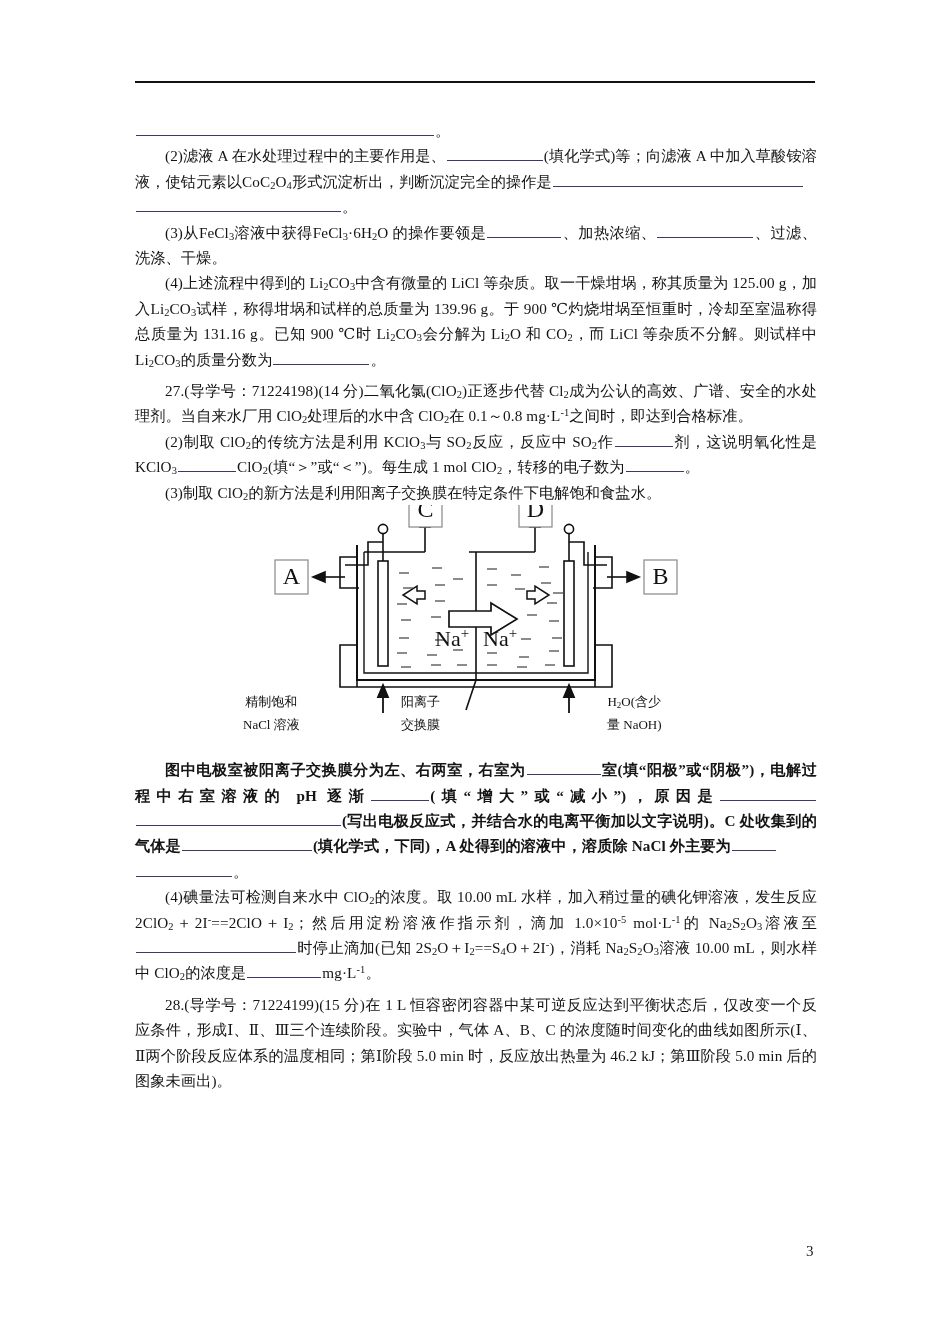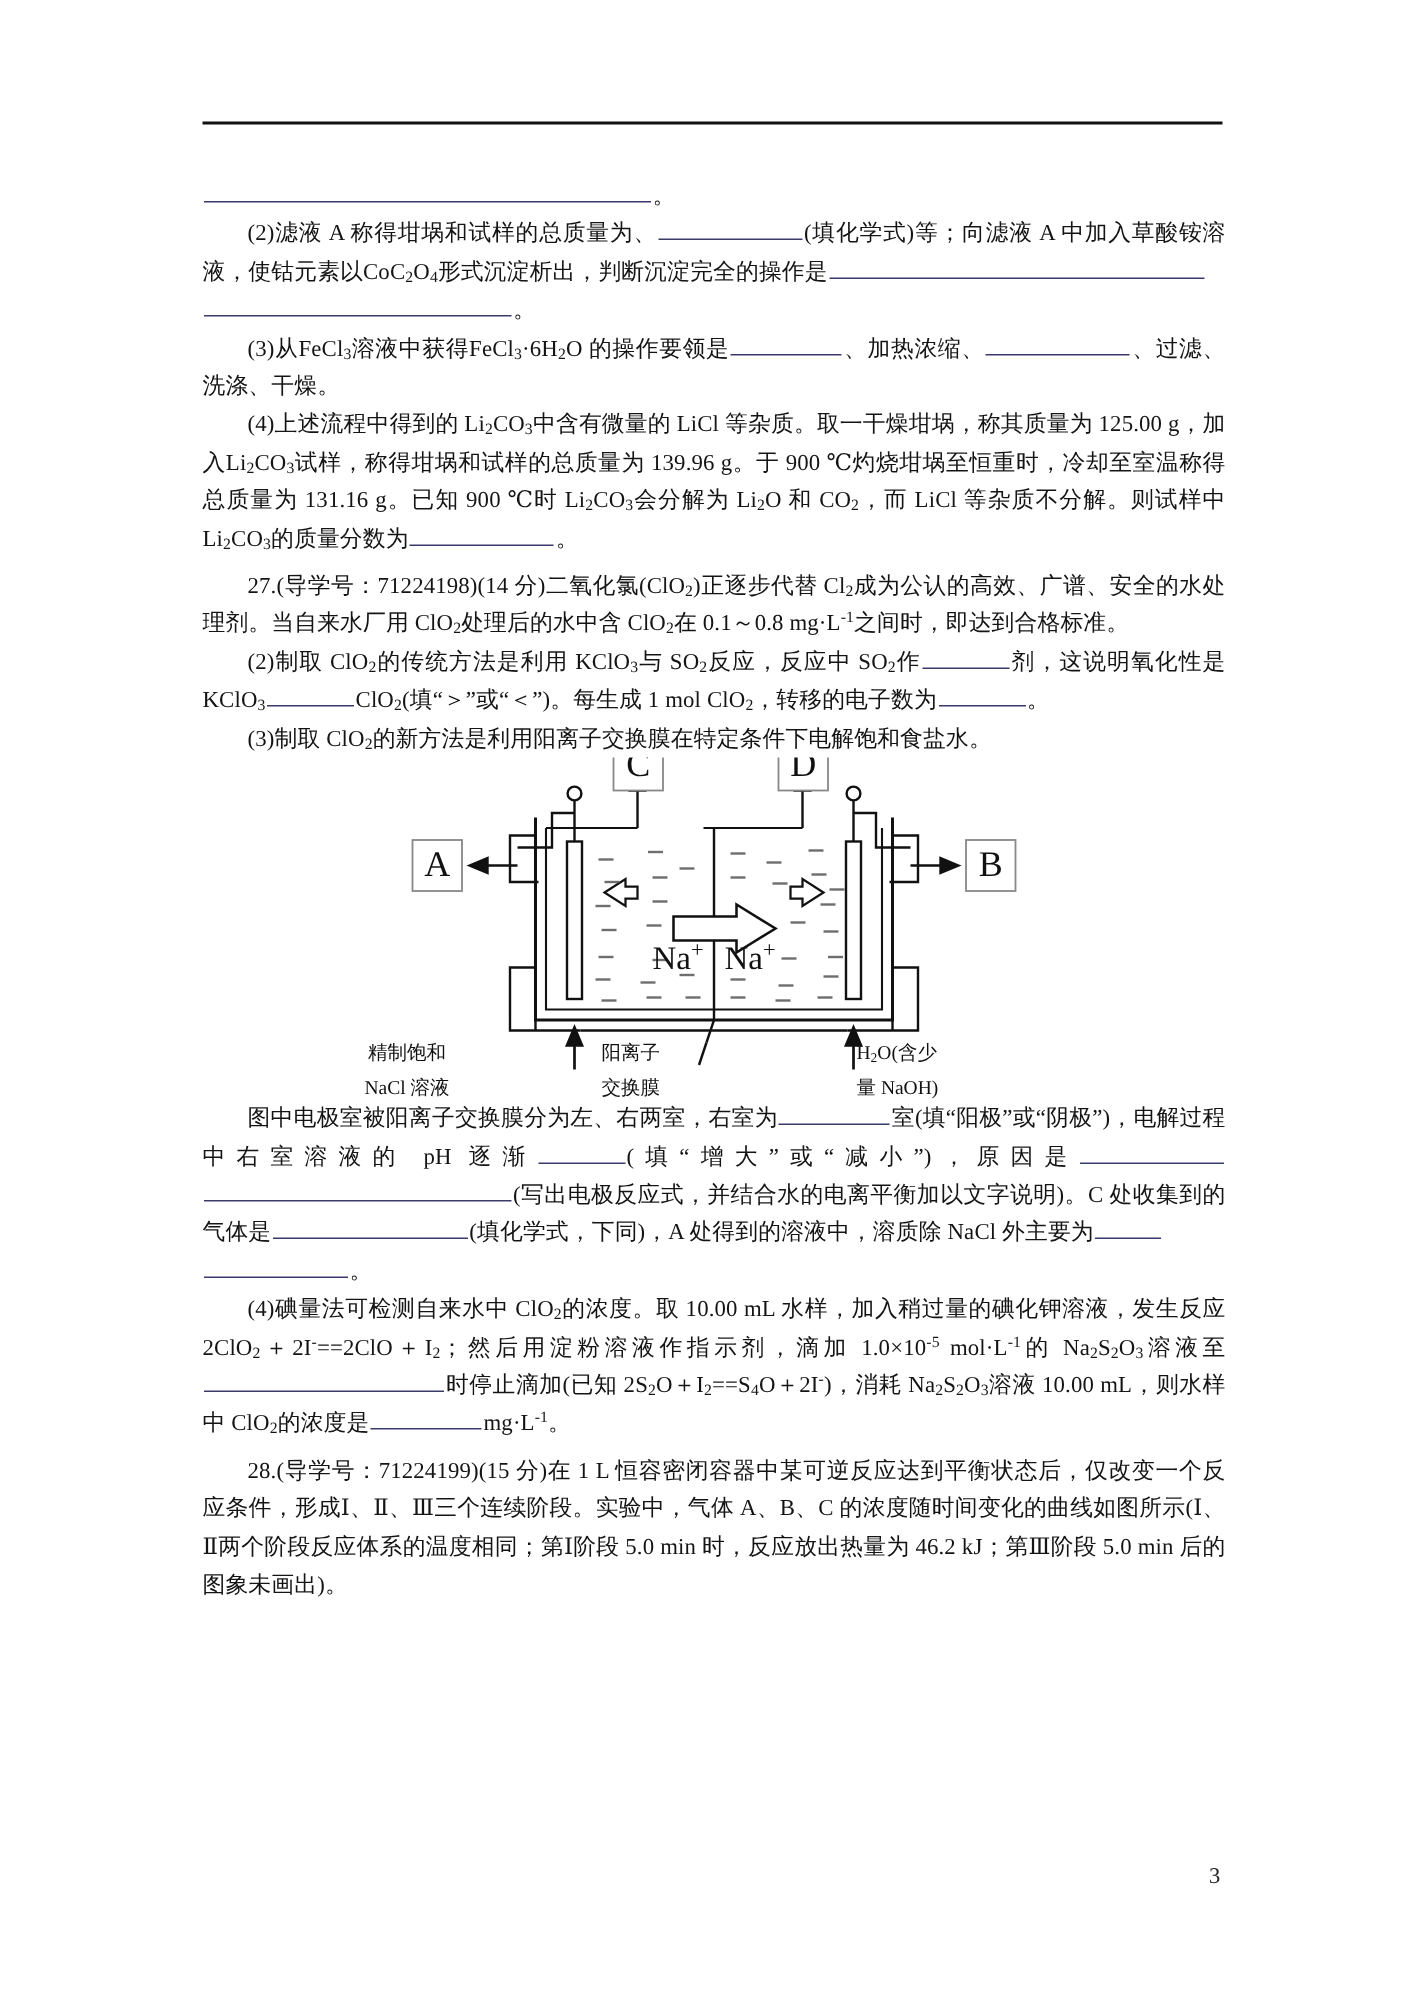--- a/index.html
+++ b/index.html
@@ -96,21 +96,21 @@
 
   <div class="header-rule"></div>
 
   <div class="content">
 
     <p class="para">
       <span class="fill f-w3"></span><span>。</span>
     </p>
 
     <p class="para indent">
-      <span>(2)</span><span>滤液 A 称得坩埚和试样的总质量为、</span><span class="fill f-l"></span><span>(填化学式)等；向滤液 A 中加入草酸铵溶液，使钴元素以CoC</span><sub>2</sub><span>O</span><sub>4</sub><span>形式沉淀析出，判断沉淀完全的操作是</span><span class="fill f-w2"></span>
+      <span>(2)</span><span>滤液 A 在水处理过程中的主要作用是、</span><span class="fill f-l"></span><span>(填化学式)等；向滤液 A 中加入草酸铵溶液，使钴元素以CoC</span><sub>2</sub><span>O</span><sub>4</sub><span>形式沉淀析出，判断沉淀完全的操作是</span><span class="fill f-w2"></span>
     </p>
     <p class="para">
       <span class="fill f-w1"></span><span>。</span>
     </p>
 
     <p class="para indent">
       <span>(3)</span><span>从FeCl</span><sub>3</sub><span>溶液中获得FeCl</span><sub>3</sub><span>·6H</span><sub>2</sub><span>O 的操作要领是</span><span class="fill f-m"></span><span>、加热浓缩、</span><span class="fill f-l"></span><span>、过滤、洗涤、干燥。</span>
     </p>
 
     <p class="para indent">
@@ -272,27 +272,27 @@
       <div class="fig-cap" style="left:108px; top:185px; text-align:center;">
         <div>精制饱和</div>
         <div>NaCl 溶液</div>
       </div>
 
       <div class="fig-cap" style="left:266px; top:185px; text-align:left;">
         <div>阳离子</div>
         <div>交换膜</div>
       </div>
 
-      <div class="fig-cap" style="left:436px; top:185px;">
+      <div class="fig-cap" style="left:472px; top:185px;text-align:center;">
         <div><span>H</span><sub>2</sub><span>O(含少</span></div>
         <div>量 NaOH)</div>
       </div>
     </div>
 
-    <p class="para indent" style="margin-top:8px;">
+    <p class="para indent" style="margin-top:32px;font-weight:bold;">
       <span>图中电极室被阳离子交换膜分为左、右两室，右室为</span><span class="fill f-m"></span><span>室(填“阳极”或“阴极”)，电解过程中右室溶液的 pH 逐渐</span><span class="fill f-s"></span><span>(填“增大”或“减小”)，原因是</span><span class="fill f-l"></span><span class="fill f-w1"></span><span>(写出电极反应式，并结合水的电离平衡加以文字说明)。C 处收集到的气体是</span><span class="fill f-xl"></span><span>(填化学式，下同)，A 处得到的溶液中，溶质除 NaCl 外主要为</span><span class="fill f-xs"></span>
     </p>
     <p class="para">
       <span class="fill f-l"></span><span>。</span>
     </p>
 
     <p class="para indent">
       <span>(4)</span><span>碘量法可检测自来水中 ClO</span><sub>2</sub><span>的浓度。取 10.00 mL 水样，加入稍过量的碘化钾溶液，发生反应 2ClO</span><sub>2</sub><span>＋2I</span><sup>-</sup><span>==2ClO＋I</span><sub>2</sub><span>；然后用淀粉溶液作指示剂，滴加 1.0×10</span><sup>-5</sup><span> mol·L</span><sup>-1</sup><span>的 Na</span><sub>2</sub><span>S</span><sub>2</sub><span>O</span><sub>3</sub><span>溶液至</span><span class="fill f-xxl"></span><span>时停止滴加(已知 2S</span><sub>2</sub><span>O＋I</span><sub>2</sub><span>==S</span><sub>4</sub><span>O＋2I</span><sup>-</sup><span>)，消耗 Na</span><sub>2</sub><span>S</span><sub>2</sub><span>O</span><sub>3</sub><span>溶液 10.00 mL，则水样中 ClO</span><sub>2</sub><span>的浓度是</span><span class="fill f-m"></span><span>mg·L</span><sup>-1</sup><span>。</span>
     </p>
 

